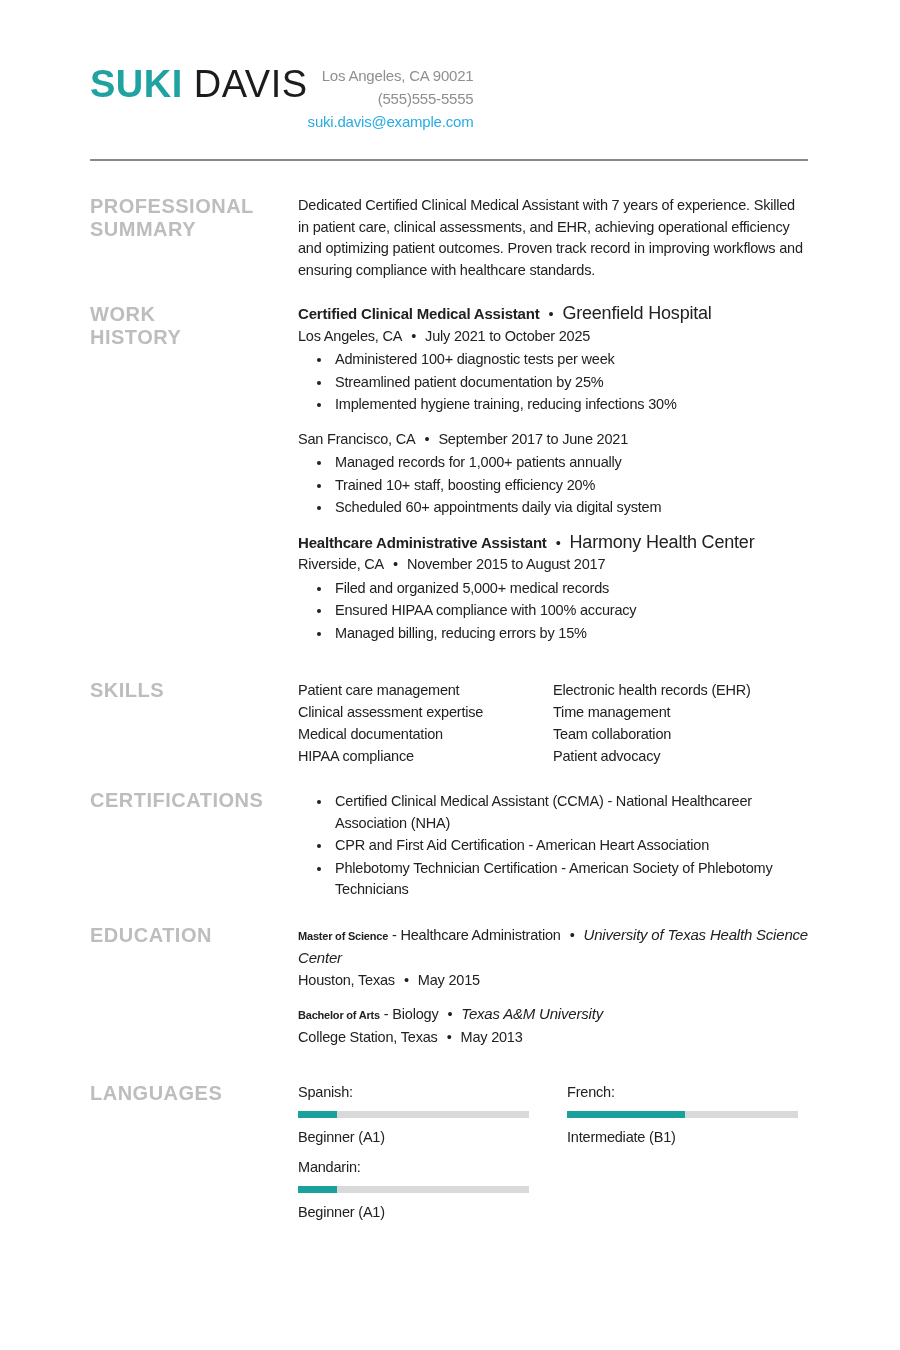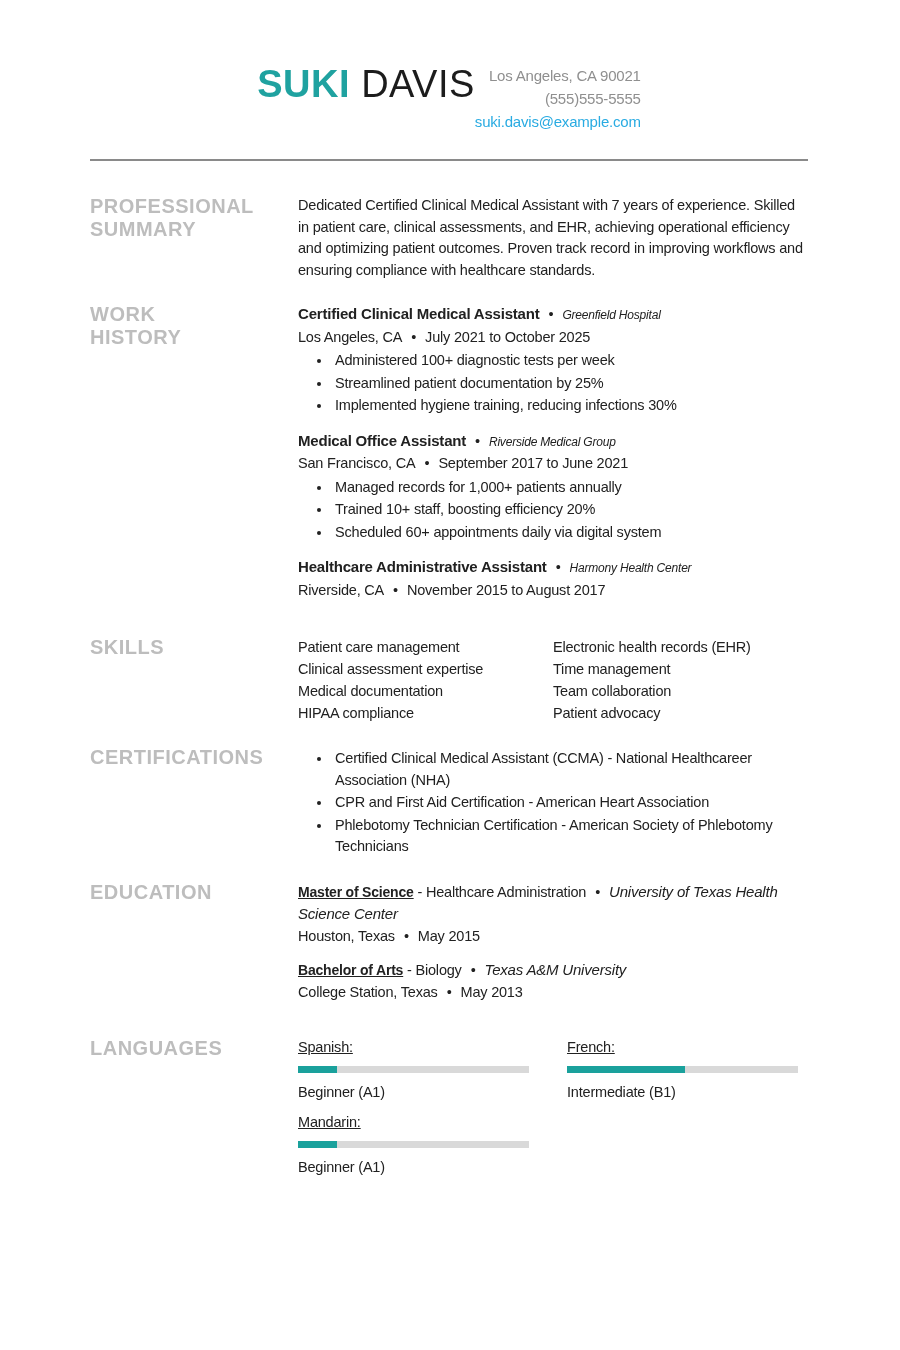--- a/index.html
+++ b/index.html
@@ -10,21 +10,21 @@
     color: #212121;
     letter-spacing: -0.2px;
   }
   .page {
     width: 900px; height: 1350px;
     padding: 62px 92px 0 90px;
     background: #ffffff;
     overflow: hidden;
   }
   
-  .header { display: flex; justify-content: center; align-items: flex-start; }
+  .header { display: flex; justify-content: flex-start; align-items: flex-start; }
   .name {
     font-size: 38px; font-weight: bold; letter-spacing: 0.5px;
     line-height: 44px; white-space: nowrap;
   }
   .name .first { color: #1fa2a0; }
   .name .last  { color: #1c1c1c; font-weight: normal; }
   .contact { text-align: right; font-size: 15px; line-height: 23px; color: #8f8f8f; padding-top: 2px; }
   .contact .email { color: #29abe2; text-decoration: none; display: block; }
   .divider {
     border: none; border-top: 2.5px solid #8a8a8a;
@@ -35,33 +35,33 @@
   .section-label {
     width: 177px; flex-shrink: 0; padding-right: 24px;
     color: #bdbdbd; font-weight: bold; font-size: 20px;
     line-height: 23px; letter-spacing: 0.5px;
   }
   .section-content { flex: 1; font-size: 14.5px; line-height: 21.5px; color: #212121; margin-left: 31px; }
   .dot { margin: 0 9px; color: #212121; }
   
   .job { margin-bottom: 13px; }
   .job-title { font-weight: bold; font-size: 15px; }
-  .company { font-style: italic; font-size: 12px; }
+  .company { font-size: 18px; }
   .job ul, .cert-list { margin: 2px 0 0 0; padding-left: 34px; }
   .job li, .cert-list li { padding-left: 3px; margin-bottom: 1px; }
   
   .two-col { display: grid; grid-template-columns: 1fr 1fr; column-gap: 0; }
   .skill-line { line-height: 22px; }
   
   .edu { margin-bottom: 12px; }
-  .degree { font-weight: bold; font-size: 14px; text-decoration: underline; }
+  .degree { font-weight: bold; font-size: 11px; }
   .school { font-style: italic; font-size: 15px; }
   
   .lang-grid { display: grid; grid-template-columns: 1fr 1fr; column-gap: 28px; row-gap: 9px; }
-  .lang-name { margin-bottom: 7px; text-decoration: underline; }
+  .lang-name { margin-bottom: 7px; }
   .lang-bar-track { width: 96%; height: 7px; background: #d9d9d9; margin-bottom: 9px; }
   .lang-bar-fill { height: 7px; background: #1aa19c; }
 </style>
 </head>
 <body>
 
 <div class="page">
 
   <div class="header">
     <div class="name">
@@ -97,39 +97,41 @@
         </div>
         <ul>
           <li>Administered 100+ diagnostic tests per week</li>
           <li>Streamlined patient documentation by 25%</li>
           <li>Implemented hygiene training, reducing infections 30%</li>
         </ul>
       </div>
 
       <div class="job">
         <div>
-          <span class="job-title">Medical Office Assistant</span><span class="dot">•</span><span class="company">Riverside Medical Group</span>
-        </div>
-        <div>
           <span>San Francisco, CA</span><span class="dot">•</span><span>September 2017 to June 2021</span>
         </div>
         <ul>
           <li>Managed records for 1,000+ patients annually</li>
           <li>Trained 10+ staff, boosting efficiency 20%</li>
           <li>Scheduled 60+ appointments daily via digital system</li>
         </ul>
       </div>
 
       <div class="job">
         <div>
           <span class="job-title">Healthcare Administrative Assistant</span><span class="dot">•</span><span class="company">Harmony Health Center</span>
         </div>
         <div>
           <span>Riverside, CA</span><span class="dot">•</span><span>November 2015 to August 2017</span>
         </div>
+        <ul>
+          <li>Filed and organized 5,000+ medical records</li>
+          <li>Ensured HIPAA compliance with 100% accuracy</li>
+          <li>Managed billing, reducing errors by 15%</li>
+        </ul>
       </div>
 
     </div>
   </div>
 
   <div class="section">
     <div class="section-label">SKILLS</div>
     <div class="section-content two-col">
       <div>
         <div class="skill-line">Patient care management</div>

